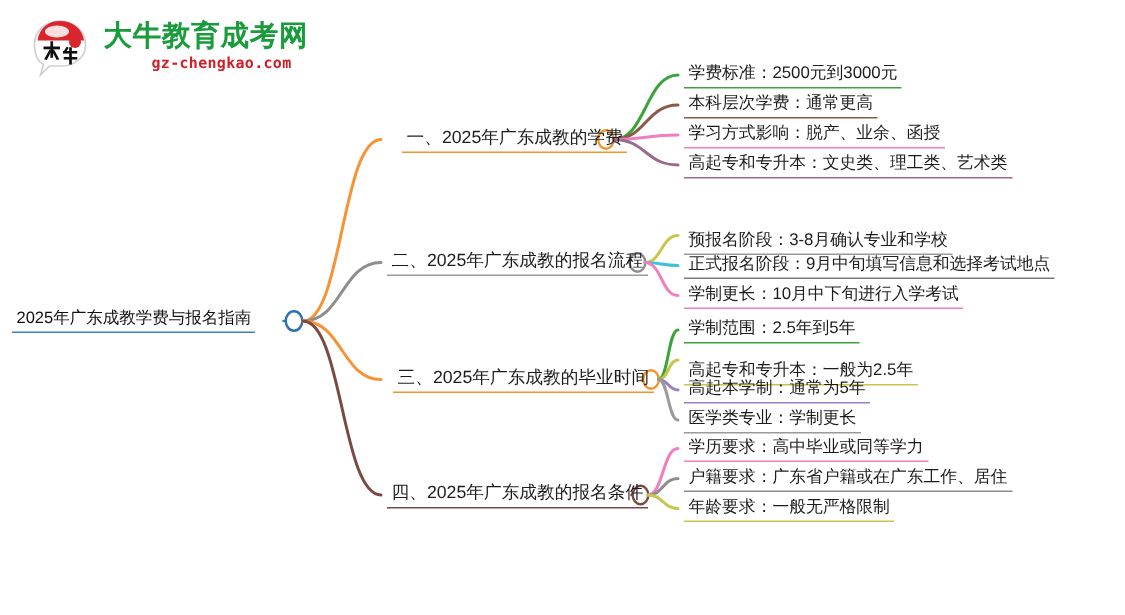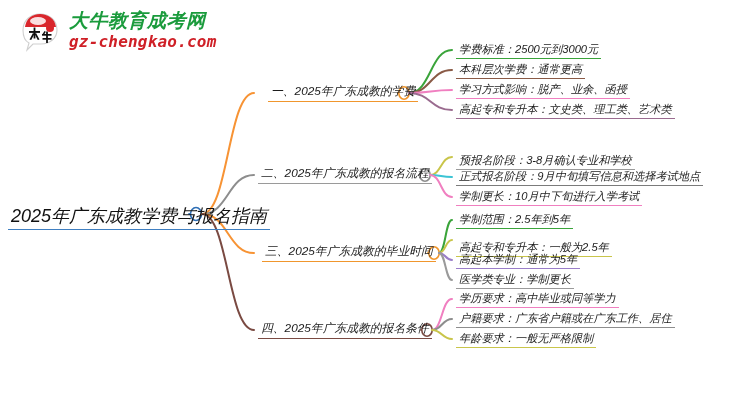--- a/index.html
+++ b/index.html
@@ -3,55 +3,56 @@
 <meta charset="utf-8">
 <style>
   * { box-sizing: border-box; }
   html, body {
     margin: 0; padding: 0;
     width: 750px; height: 410px;
     background: #ffffff;
     font-family: "Liberation Sans", "DejaVu Sans", sans-serif;
     overflow: hidden;
   }
-  #app { position: relative; width: 750px; height: 303px; background:#fff;font-style:italic; }
+  #app { position: relative; width: 750px; height: 303px; background:#fff; }
 
   
   .logo-wrap {
     position: absolute; left: 18px; top: 10px;
     display: flex; align-items: center; gap: 7px;
   }
   .logo-mark { position: relative; width: 44px; height: 44px; }
   .logo-mark svg { display:block; }
   .logo-text { display: flex; flex-direction: column; justify-content: center; }
   .logo-title {
     font-size: 19px; font-weight: bold; color: #1a9b3c;
     letter-spacing: 0.5px; line-height: 1.1; white-space: nowrap;
   }
   .logo-sub {
-    font-size: 16px; font-weight: bold; color: #cf2027;
+    font-size: 10px; font-weight: bold; color: #cf2027;
     letter-spacing: 0.2px; line-height: 1.3; white-space: nowrap;
     font-family: "DejaVu Sans Mono", monospace;
+    margin-left: 32px;
   }
 
   
   #mapsvg { position:absolute; left:0; top:0; width:750px; height:410px; }
 
   .node {
     position: absolute;
     font-size: 11.5px;
     color: #1c1c1c;
     white-space: nowrap;
     line-height: 1.15;
     padding: 0 3px 2px 3px;
     border-bottom-width: 1.6px;
     border-bottom-style: solid;
   }
   .node.root {
-    font-size: 18px;
+    font-size: 11px;
     color: #111;
     border-bottom-width: 1.8px;
   }
   .node.level1 { font-size: 11.8px; }
   .node.level2 { font-size: 11.2px; }
 </style>
 </head>
 <body>
 
 <div id="app">

